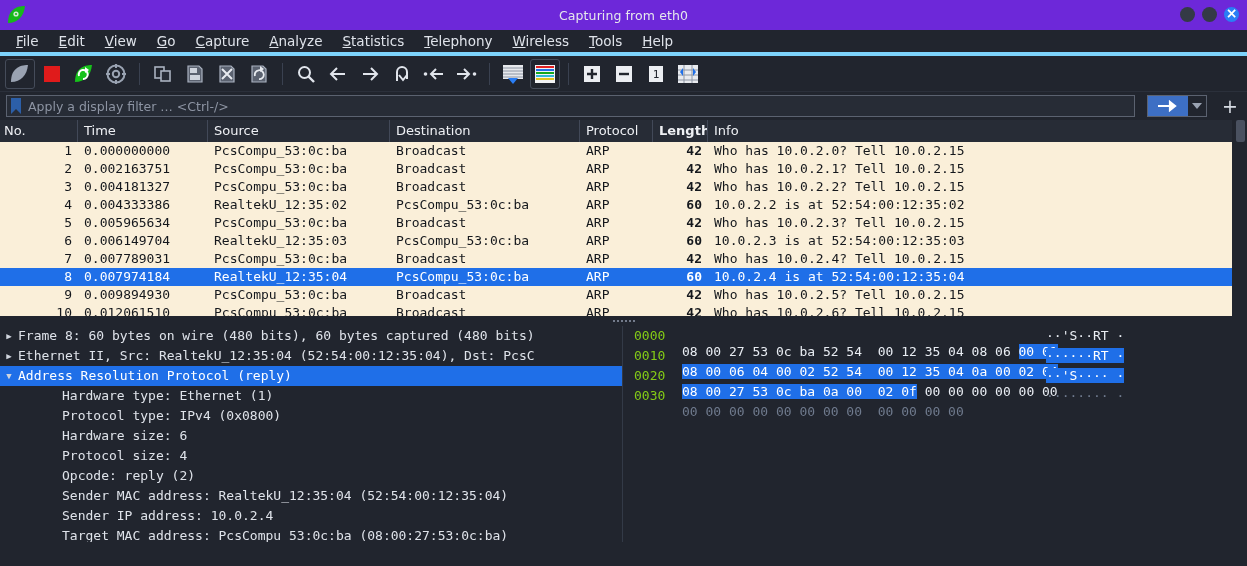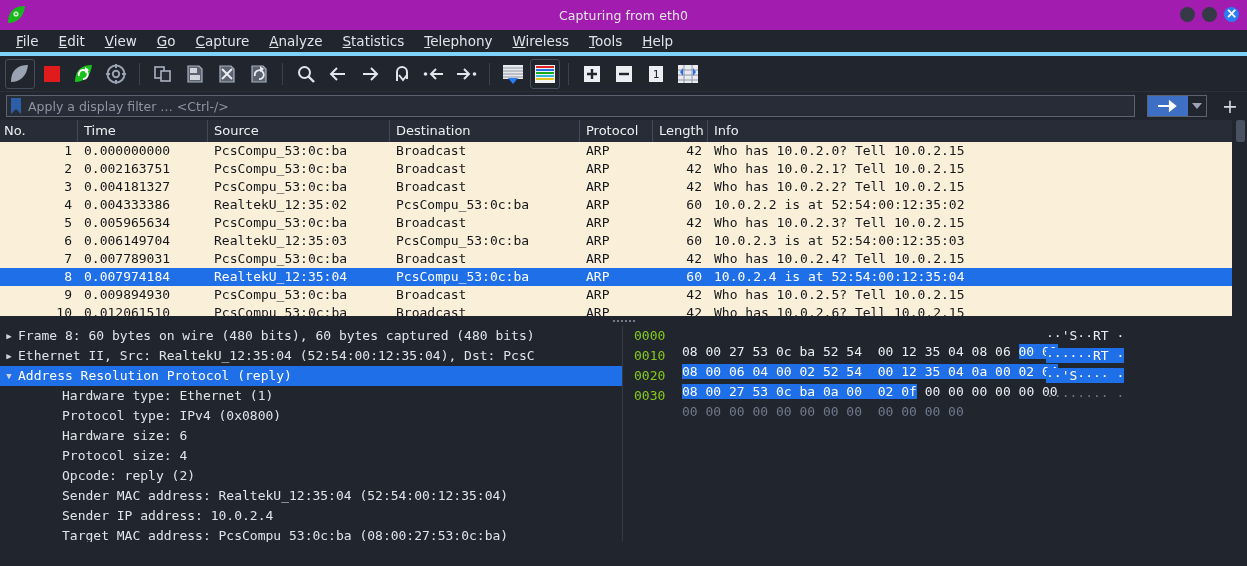--- a/index.html
+++ b/index.html
@@ -6,21 +6,21 @@
   html, body {
     width: 1247px; height: 566px;
     background: #21252e;
     font-family: "DejaVu Sans", sans-serif;
     overflow: hidden;
   }
   body { position: relative; }
 
   
   .titlebar {
-    height: 30px; background: #a21caf; position: relative;
+    height: 30px; background: #6d28d9; position: relative;
     display: flex; align-items: center;
   }
   .titlebar-logo { position: absolute; left: 6px; top: 5px; width: 22px; height: 20px; }
   .titlebar-title {
     flex: 1; text-align: center; color: #e6e8ec; font-size: 12.5px;
     letter-spacing: 0.1px;
   }
   .win-controls { position: absolute; right: 8px; top: 7px; display: flex; gap: 7px; align-items: center; }
   .win-btn { width: 15px; height: 15px; border-radius: 50%; background: #343a46; }
   .win-btn.close { background: #2a7ef5; position: relative; }
@@ -79,21 +79,21 @@
   }
   .pl-rows { font-family: "DejaVu Sans Mono", monospace; font-size: 13px; }
   .pl-row { display: flex; height: 18px; line-height: 18px; color: #14171c; }
   .pl-row.selected { background: #1f6fe8; color: #ffffff; }
   .pl-row .c { padding: 0 6px; white-space: nowrap; overflow: hidden; }
   .c-no { width: 78px; text-align: right; padding-right: 4px; }
   .c-time { width: 130px; padding-left: 4px; }
   .c-src { width: 182px; }
   .c-dst { width: 190px; }
   .c-proto { width: 73px; }
-  .c-len { width: 55px; text-align: right; padding-right: 4px; }
+  .c-len { width: 55px; text-align: right; padding-right: 4px; font-weight: bold; }
   .c-info { flex: 1; padding-left: 6px; }
   .pl-gutter { position: absolute; right: 0; top: 0; width: 15px; height: 100%; background: #21252e; }
   .pl-scroll-thumb { position: absolute; right: 2px; top: 0px; width: 9px; height: 22px; background: #4a5160; border-radius: 2px; }
 
   
   .splitter { height: 10px; background: #21252e; position: relative; }
   .grip { position: absolute; left: 50%; transform: translateX(-50%); top: 4px; display: flex; gap: 2px; }
   .grip i { width: 2px; height: 2px; background: #737b8b; display: block; }
 
   

